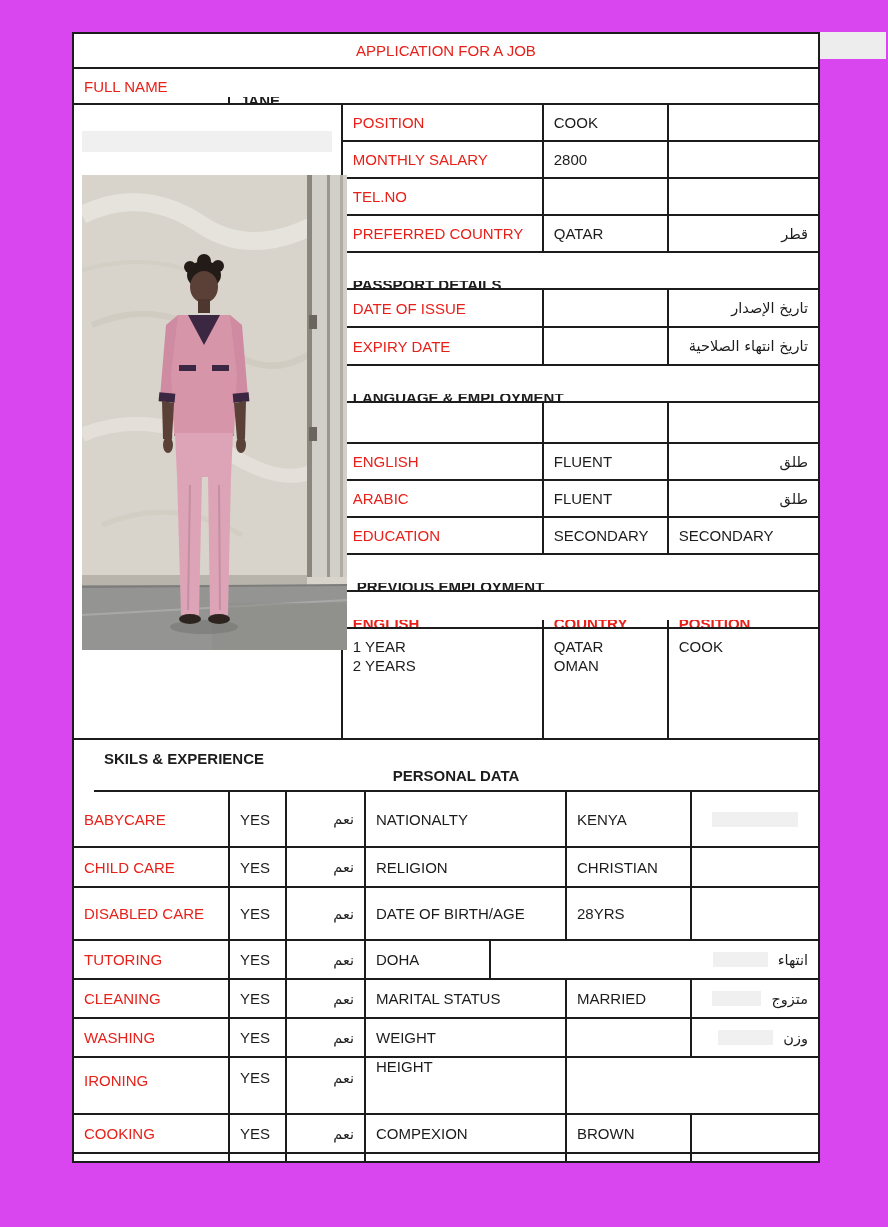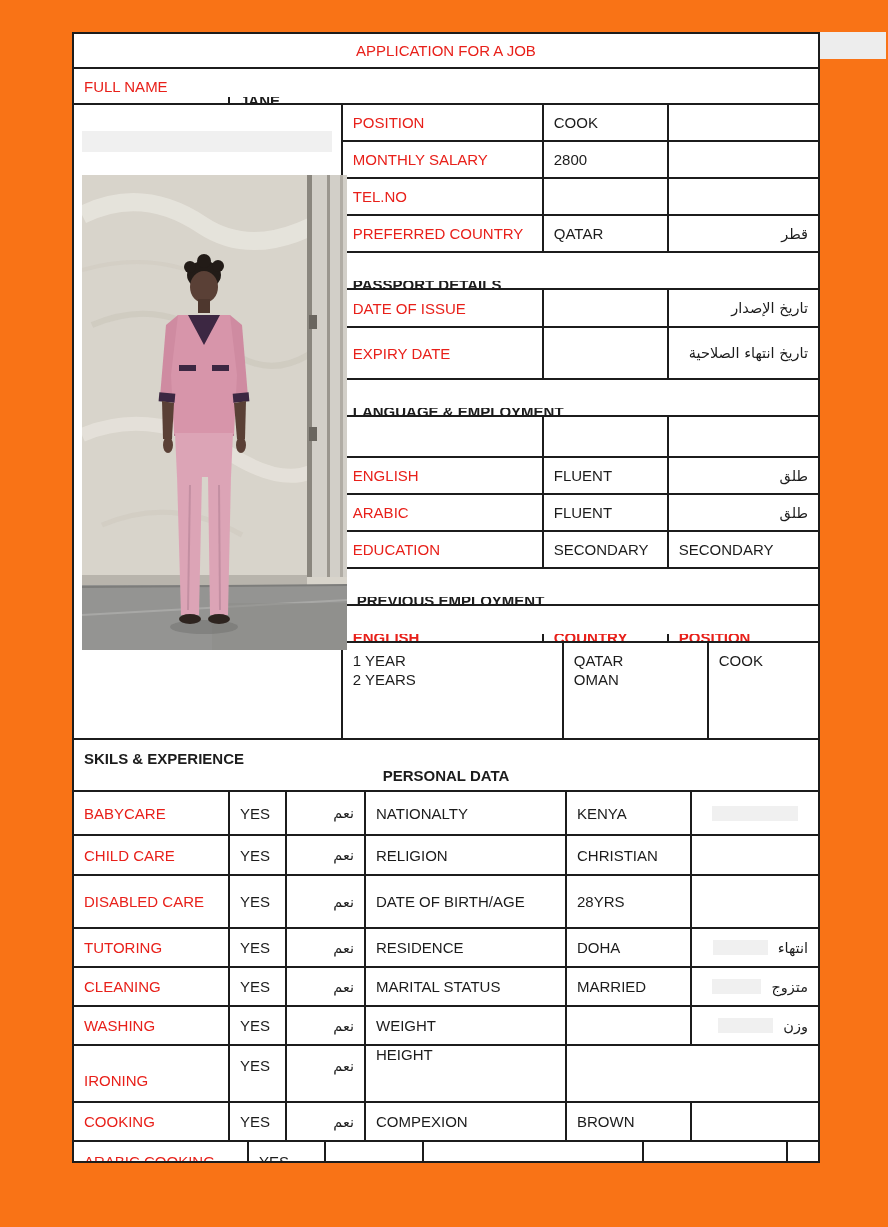--- a/index.html
+++ b/index.html
@@ -1,22 +1,22 @@
 <!DOCTYPE html>
 <html><head>
 <meta charset="utf-8">
 <style>
   html,body{margin:0;padding:0;background:#ffffff;}
-  .canvas{position:relative;width:888px;height:1227px;background:#f97316;overflow:hidden;
+  .canvas{position:relative;width:888px;height:1227px;background:#d946ef;overflow:hidden;
           font-family:"Liberation Sans",sans-serif;color:#1c1c1c;}
   .corner{position:absolute;left:820px;top:32px;width:66px;height:27px;background:#ededed;}
   .sheet{position:absolute;left:72px;top:32px;width:748px;height:1131px;border:2px solid #1c1c1c;
          box-sizing:border-box;display:flex;flex-direction:column;overflow:hidden;background:#fff;}
   .r{display:flex;border-bottom:2px solid #1c1c1c;box-sizing:border-box;flex:0 0 auto;min-height:0;}
-  .r.nb{border-bottom:none;gap:20px;}
+  .r.nb{border-bottom:none;}
   .c{box-sizing:border-box;display:flex;align-items:center;padding:0 10px;font-size:15px;overflow:hidden;white-space:nowrap;}
   .bl{border-left:2px solid #1c1c1c;}
   .red{color:#e8201a;}
   .b{font-weight:bold;margin-top:28px;}
   .center{justify-content:center;}
   .grow{flex:1;}
   .pre{white-space:pre-line;line-height:1.25;}
   .top{align-items:flex-start;padding-top:9px;}
   .arcell{justify-content:flex-end;gap:10px;font-family:"DejaVu Sans",sans-serif;font-size:14.5px;padding-left:20px;}
   .redact{background:#f0f0f0;height:15px;display:inline-block;}
@@ -26,21 +26,21 @@
   .rc-label{width:199px;}
   .rc-val{width:125px;}
   .rc-ar{flex:1;}
   
   .sk-label{width:154px;}
   .sk-yes{width:57px;}
   .sk-ar{width:79px;}
   .p-label{width:201px;}
   .p-val{width:125px;}
   .p-ar{flex:1;}
-  .skills-head{position:relative;}
+  .skills-head{position:relative;margin-left:20px;}
   .skills-head .left-h{position:absolute;left:10px;top:10px;font-weight:bold;font-size:15px;}
   .skills-head .mid-h{position:absolute;left:0;right:0;bottom:6px;text-align:center;font-weight:bold;font-size:15px;}
   .strip{position:absolute;left:8px;top:26px;width:250px;height:21px;}
 </style>
 </head>
 <body>
 
 <div class="canvas">
   <div class="corner"></div>
 
@@ -146,21 +146,21 @@
         </div>
 
         <div class="r" style="height:37px">
           <div class="c grow b">PASSPORT DETAILS</div>
         </div>
         <div class="r" style="height:38px">
           <div class="c rc-label red">DATE OF ISSUE</div>
           <div class="c rc-val bl"></div>
           <div class="c rc-ar bl arcell">تاريخ الإصدار</div>
         </div>
-        <div class="r" style="height:52px">
+        <div class="r" style="height:38px">
           <div class="c rc-label red">EXPIRY DATE</div>
           <div class="c rc-val bl"></div>
           <div class="c rc-ar bl arcell">تاريخ انتهاء الصلاحية</div>
         </div>
 
         <div class="r" style="height:37px">
           <div class="c grow b">LANGUAGE &amp; EMPLOYMENT</div>
         </div>
         <div class="r" style="height:41px">
           <div class="c rc-label"></div>
@@ -199,21 +199,21 @@
           <div class="c rc-ar bl top">COOK</div>
         </div>
       </div>
     </div>
 
     <div class="r skills-head" style="height:52px">
       <span class="left-h">SKILS &amp; EXPERIENCE</span>
       <span class="mid-h">PERSONAL DATA</span>
     </div>
 
-    <div class="r" style="height:44px">
+    <div class="r" style="height:56px">
       <div class="c sk-label red">BABYCARE</div>
       <div class="c sk-yes bl">YES</div>
       <div class="c sk-ar bl arcell">نعم</div>
       <div class="c p-label bl">NATIONALTY</div>
       <div class="c p-val bl">KENYA</div>
       <div class="c p-ar bl arcell">
         <span class="redact" style="width:100px"></span>
         <span></span>
       </div>
     </div>
@@ -233,21 +233,20 @@
       <div class="c sk-ar bl arcell">نعم</div>
       <div class="c p-label bl">DATE OF BIRTH/AGE</div>
       <div class="c p-val bl">28YRS</div>
       <div class="c p-ar bl arcell"></div>
     </div>
 
     <div class="r" style="height:39px">
       <div class="c sk-label red">TUTORING</div>
       <div class="c sk-yes bl">YES</div>
       <div class="c sk-ar bl arcell">نعم</div>
-      <div class="c p-label bl">RESIDENCE</div>
       <div class="c p-val bl">DOHA</div>
       <div class="c p-ar bl arcell">
         <span class="redact" style="width:55px"></span>
         <span>انتهاء</span>
       </div>
     </div>
 
     <div class="r" style="height:39px">
       <div class="c sk-label red">CLEANING</div>
       <div class="c sk-yes bl">YES</div>
@@ -266,21 +265,21 @@
       <div class="c sk-ar bl arcell">نعم</div>
       <div class="c p-label bl">WEIGHT</div>
       <div class="c p-val bl"></div>
       <div class="c p-ar bl arcell">
         <span class="redact" style="width:55px"></span>
         <span>وزن</span>
       </div>
     </div>
 
     <div class="r" style="height:57px">
-      <div class="c sk-label red" style="align-items:flex-start;padding-top:26px">IRONING</div>
+      <div class="c sk-label red" style="align-items:flex-start;padding-top:14px">IRONING</div>
       <div class="c sk-yes bl" style="align-items:flex-start;padding-top:11px">YES</div>
       <div class="c sk-ar bl arcell" style="align-items:flex-start;padding-top:12px">نعم</div>
       <div class="c p-label bl" style="align-items:flex-start;">HEIGHT</div>
       <div class="c p-val bl"></div>
     </div>
 
     <div class="r" style="height:39px">
       <div class="c sk-label red">COOKING</div>
       <div class="c sk-yes bl">YES</div>
       <div class="c sk-ar bl arcell">نعم</div>

